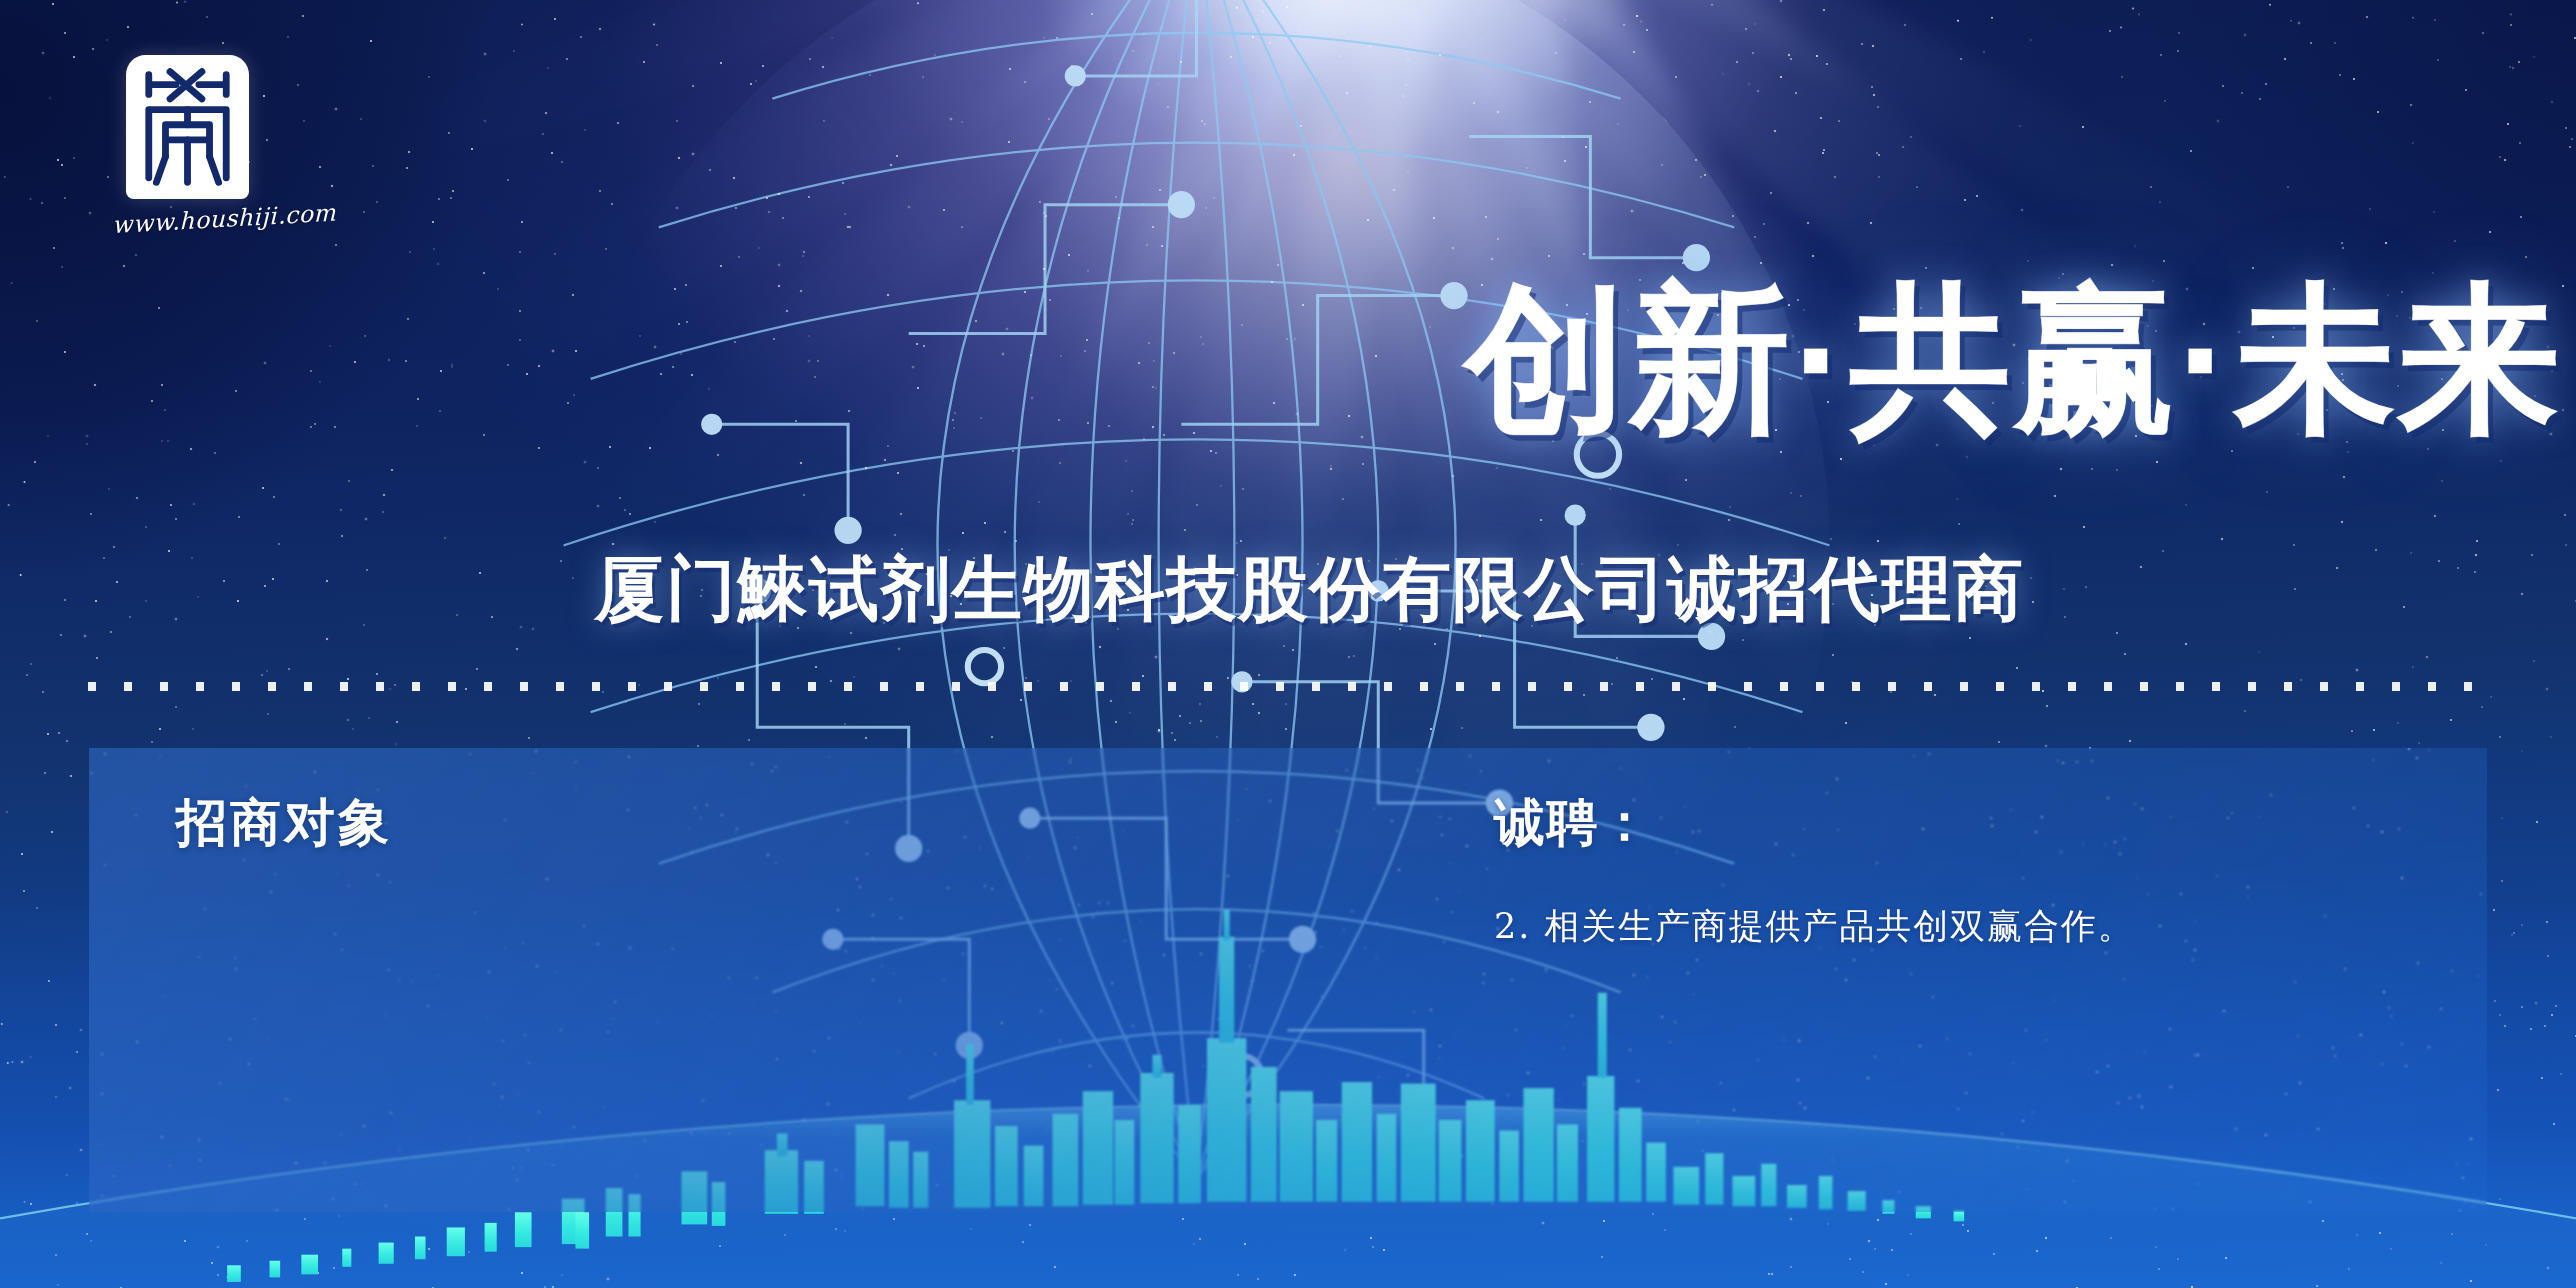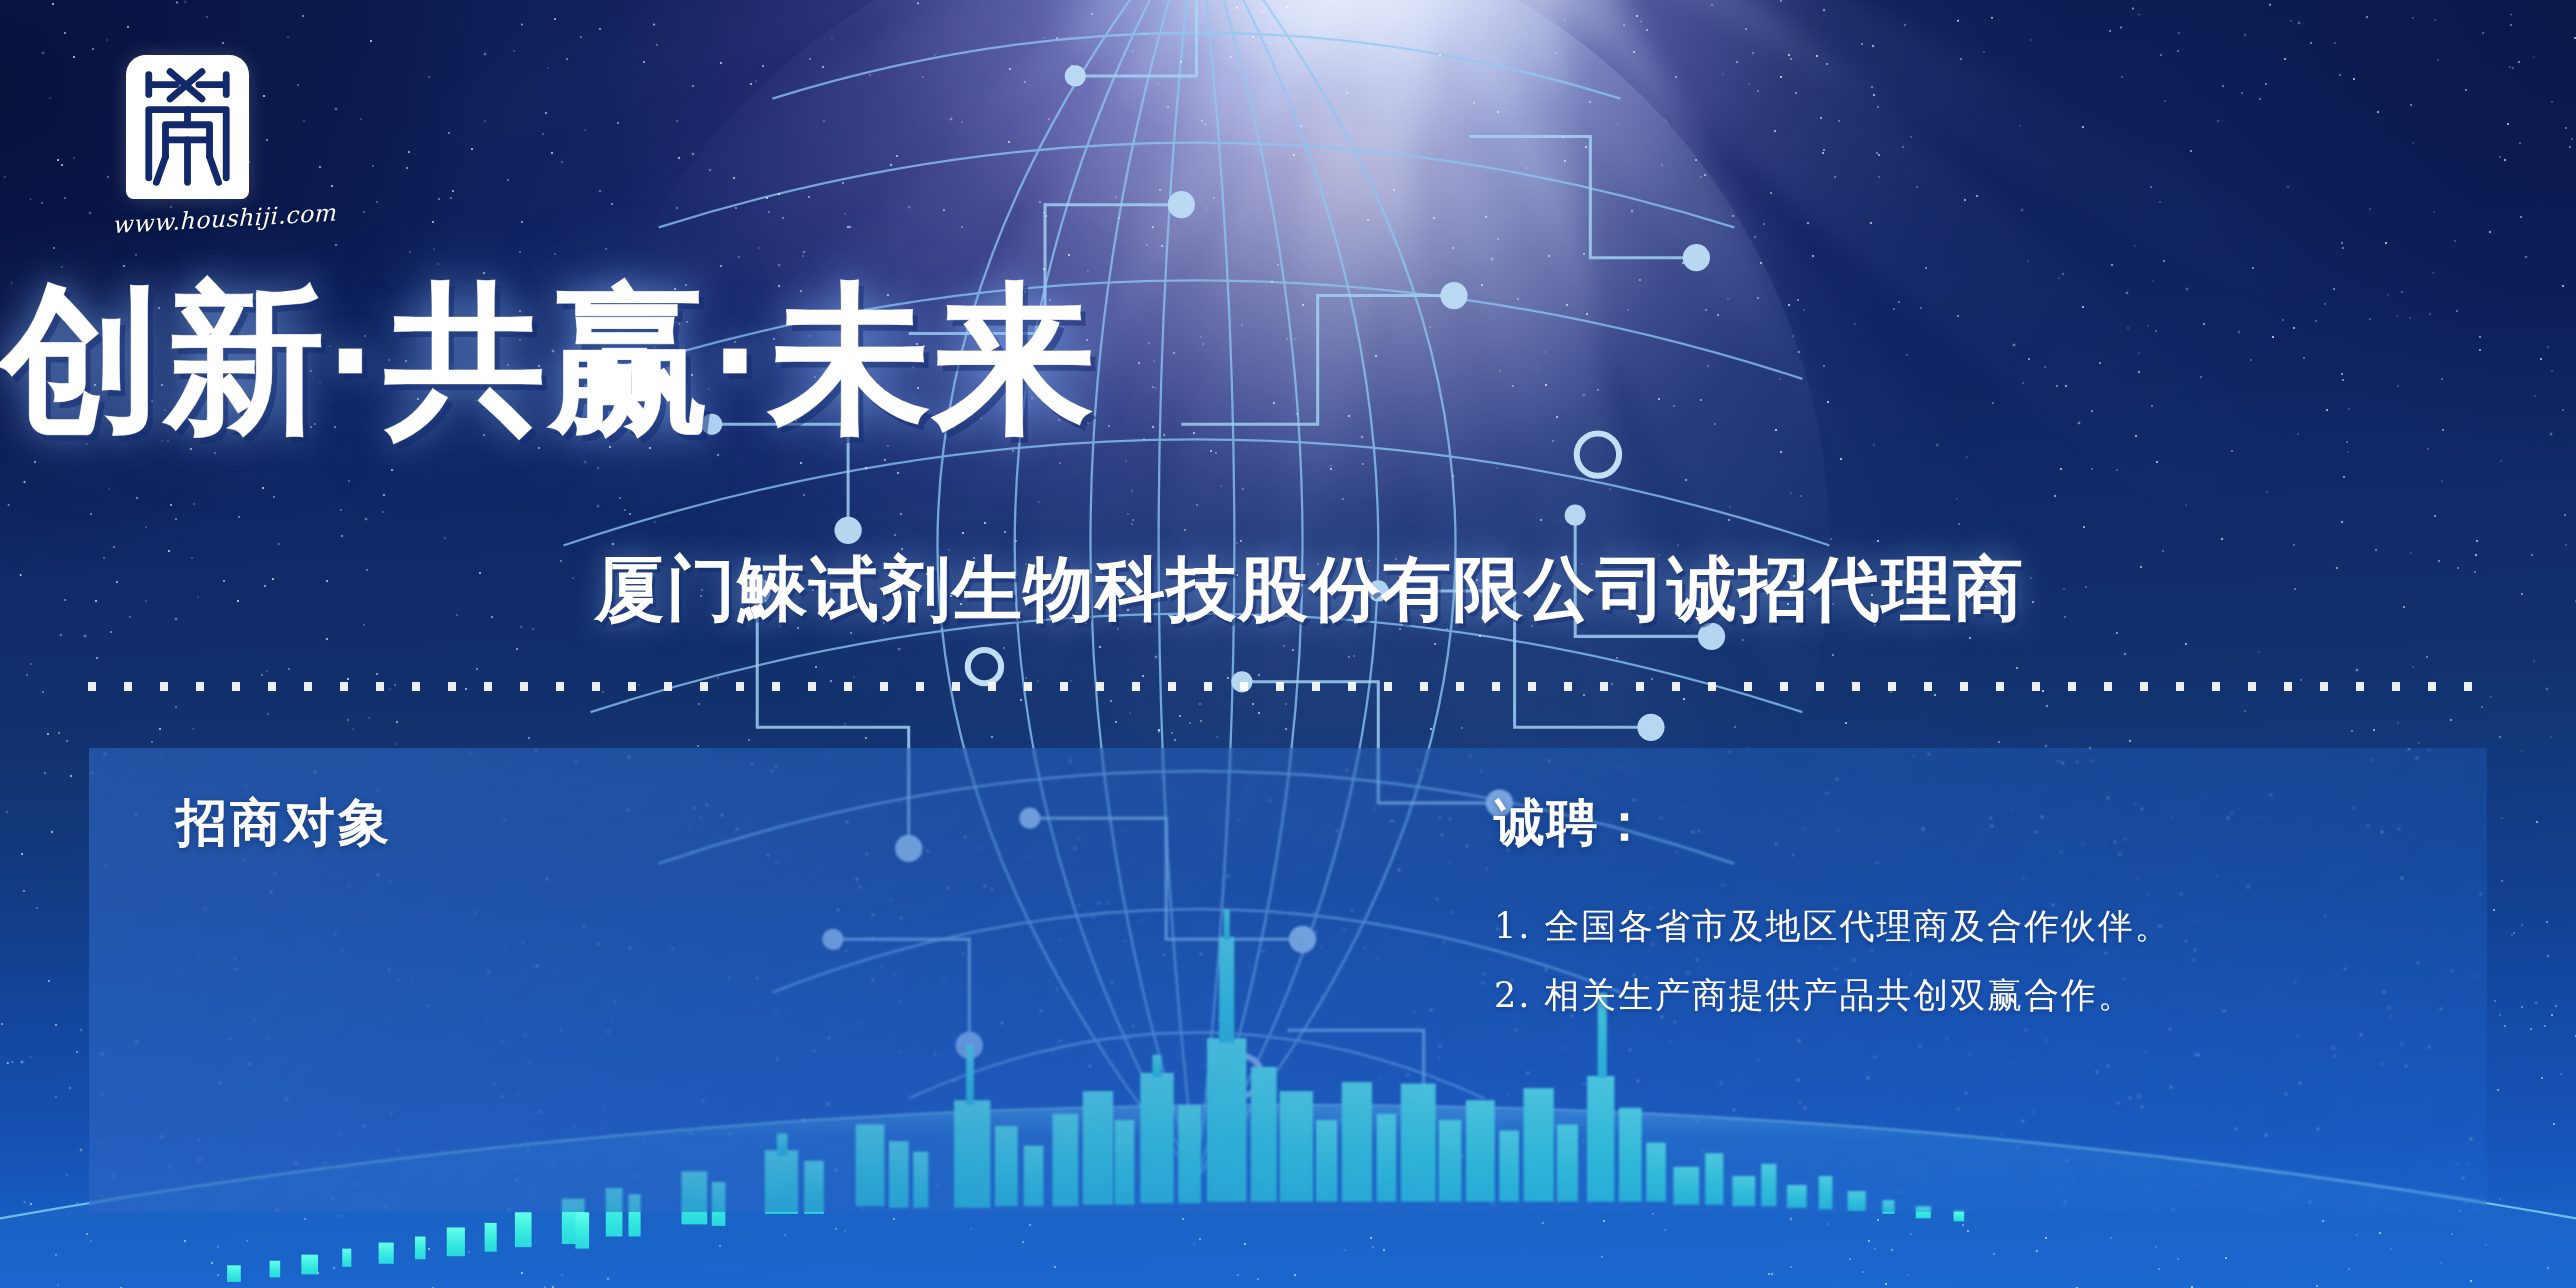--- a/index.html
+++ b/index.html
@@ -109,21 +109,21 @@
     transform:rotate(-3.2deg) skewX(-6deg);
     transform-origin:left center;
     white-space:nowrap;
     text-shadow:0 0.8px 3px rgba(0,0,0,0.35);
   }
 
   
   .headline{
     position:absolute;
     left:0; top:279px; width:100%;
-    text-align:left;
+    text-align:right;
   }
   .headline-main{
     display:inline-block;
     font-family:"Liberation Sans", sans-serif;
     font-weight:bold;
     font-size:161px;
     line-height:1.0;
     letter-spacing:3px;
     color:#ffffff;
     padding-right:13.6px;
@@ -441,21 +441,20 @@
 
       <div class="col col-left">
         <div class="col-title">招商对象</div>
         <div class="body-lines">
         </div>
       </div>
 
       <div class="col col-right">
         <div class="col-title">诚聘：</div>
         <div class="body-lines">
-          <span class="ln">1. 全国各省市及地区代理商及合作伙伴。</span>
           <span class="ln">2. 相关生产商提供产品共创双赢合作。</span>
         </div>
       </div>
 
     </div>
   </div>
 
 </div>
 
 

